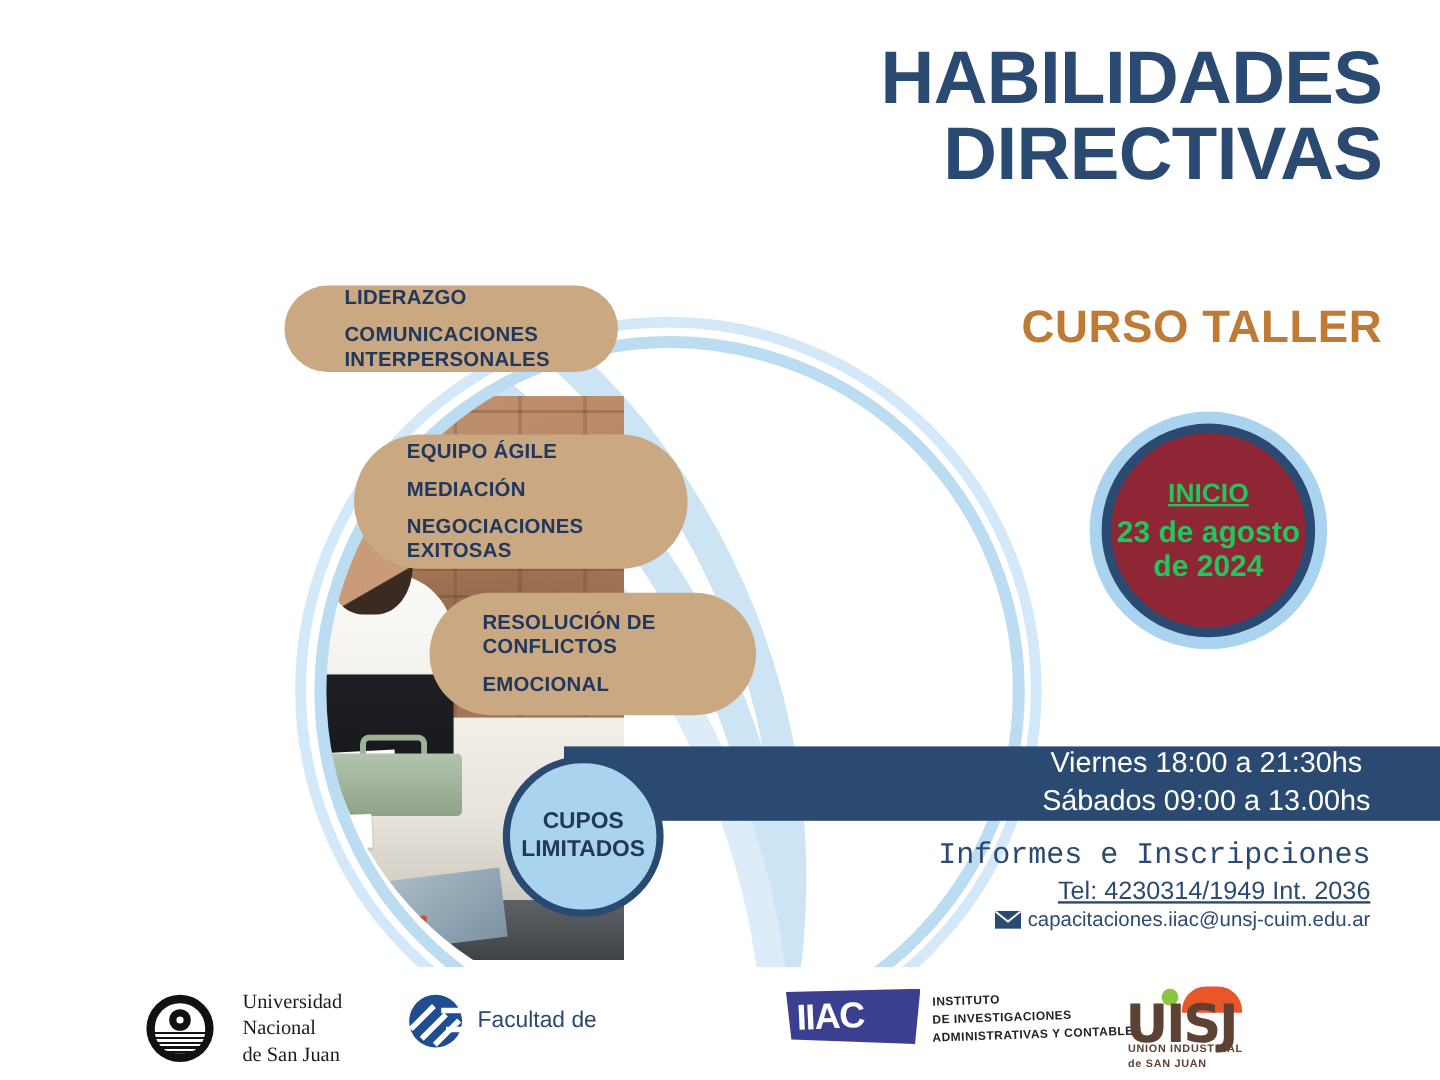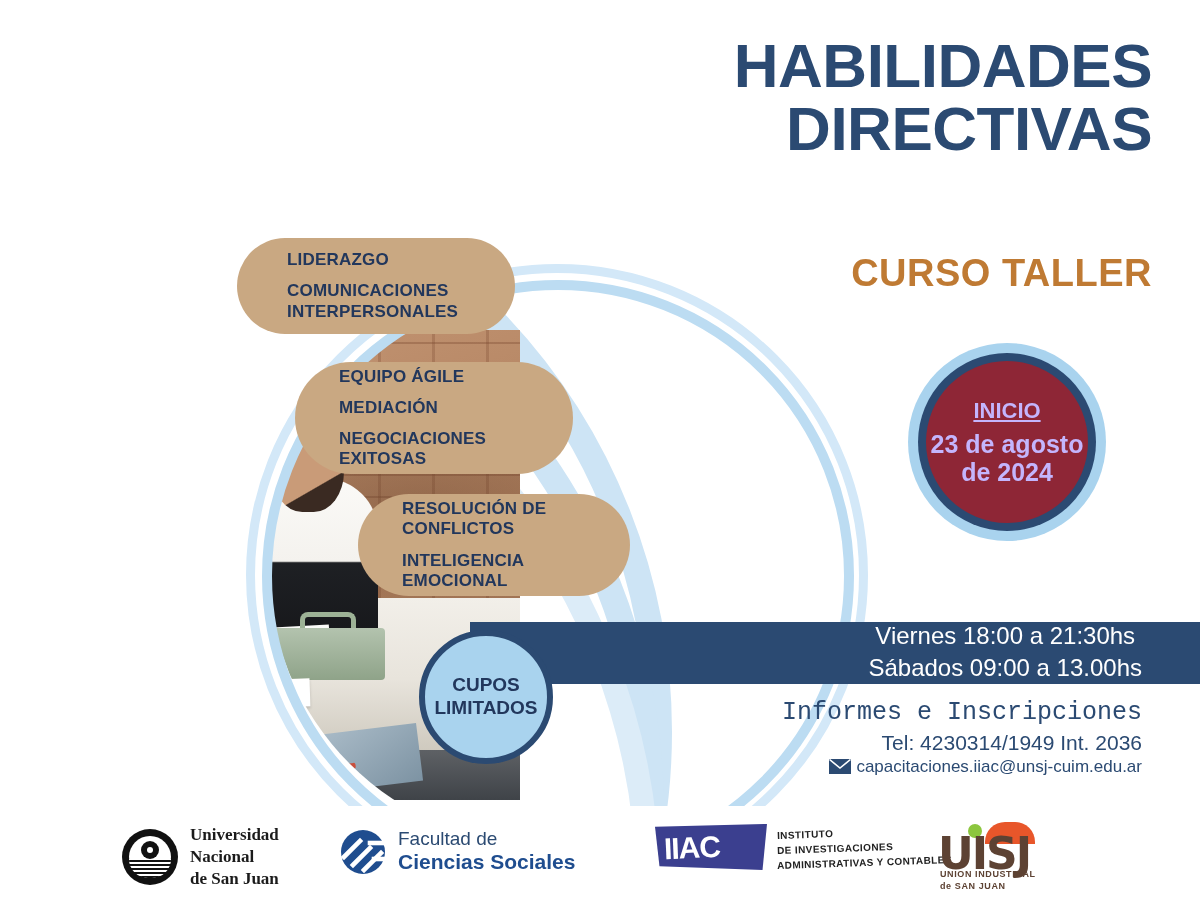--- a/index.html
+++ b/index.html
@@ -145,36 +145,36 @@
   }
 
   
   .pill{
     position:absolute;background:#c9a882;border-radius:60px;
     color:#22375c;font-weight:bold;display:flex;flex-direction:column;
     justify-content:center;
   }
   .pill .ln{font-size:17px;line-height:1.18;letter-spacing:0.2px;}
   .pill .gap{height:11px;}
-  .pill1{left:237px;top:238px;width:278px;height:96px;padding-left:50px;box-sizing:border-box;}
+  .pill1{left:237px;top:238px;width:278px;height:72px;padding-left:50px;box-sizing:border-box;}
   .pill2{left:295px;top:362px;width:278px;height:112px;padding-left:44px;box-sizing:border-box;}
   .pill3{left:358px;top:494px;width:272px;height:102px;padding-left:44px;box-sizing:border-box;}
 
   
   .inicio-outer{
     position:absolute;left:908px;top:343px;width:198px;height:198px;
     border-radius:50%;background:#a9d3ee;
   }
   .inicio-mid{
     position:absolute;left:918px;top:353px;width:178px;height:178px;
     border-radius:50%;background:#2b4a72;
   }
   .inicio{
     position:absolute;left:926px;top:361px;width:162px;height:162px;
-    border-radius:50%;background:#8e2636;color:#c4b5fd;
+    border-radius:50%;background:#8e2636;color:#22c55e;
     display:flex;flex-direction:column;align-items:center;justify-content:center;
     font-weight:bold;text-align:center;
   }
   .inicio .lbl{font-size:22px;text-decoration:underline;margin-bottom:6px;}
   .inicio .d1{font-size:25px;line-height:1.12;}
   .inicio .d2{font-size:25px;line-height:1.12;}
 
   
   .cupos{
     position:absolute;left:419px;top:630px;width:134px;height:134px;
@@ -192,21 +192,21 @@
   .sched{
     position:absolute;right:58px;top:620px;text-align:center;color:#ffffff;
     font-size:24px;line-height:1.33;
   }
 
   
   .contact{
     position:absolute;right:58px;top:698px;text-align:right;color:#2b4a72;
   }
   .contact .c1{font-size:25px;line-height:1.22;font-family:Liberation Mono, monospace;}
-  .contact .c2{font-size:21px;line-height:1.3;}
+  .contact .c2{font-size:21px;line-height:1.3;text-decoration:underline;}
   .contact .c3{font-size:17px;line-height:1.3;display:flex;align-items:center;justify-content:flex-end;gap:5px;}
   .env{display:inline-block;width:22px;height:15px;position:relative;}
   .env svg{display:block;}
 
   
   .footer{position:absolute;left:0;top:806px;width:1200px;height:94px;background:#ffffff;}
   .logo{position:absolute;display:flex;align-items:center;}
 
   .unsj{left:122px;top:18px;}
   .unsj-seal{width:56px;height:56px;border-radius:50%;background:#111;position:relative;}
@@ -217,21 +217,21 @@
   .unsj-seal:after{
     content:"";position:absolute;left:7px;top:30px;width:42px;height:19px;
     background:repeating-linear-gradient(0deg,#111 0 2px,#fff 2px 4px);
     border-radius:0 0 21px 21px;
   }
   .unsj-gear{
     position:absolute;left:19px;top:12px;width:18px;height:18px;border-radius:50%;
     background:#111;z-index:3;
   }
   .unsj-gear:after{content:"";position:absolute;left:6px;top:6px;width:6px;height:6px;border-radius:50%;background:#fff;}
-  .unsj-txt{margin-left:12px;color:#1b1b1b;font-family:"Liberation Serif", serif;font-size:17px;line-height:1.28;font-weight:bold;}
+  .unsj-txt{margin-left:24px;color:#1b1b1b;font-family:"Liberation Serif", serif;font-size:17px;line-height:1.28;}
 
   .fcs{left:340px;top:22px;}
   .fcs-mark{width:46px;height:46px;position:relative;}
   .fcs-txt{margin-left:12px;line-height:1.18;}
   .fcs-t1{color:#2b4a72;font-size:19px;}
   .fcs-t2{color:#1f4d8f;font-size:21px;font-weight:bold;}
 
   .iiac{left:655px;top:18px;}
   .iiac-mark{
     width:112px;height:46px;background:#3b3f8f;
@@ -331,21 +331,20 @@
     <div class="ln">MEDIACIÓN</div>
     <div class="gap"></div>
     <div class="ln">NEGOCIACIONES</div>
     <div class="ln">EXITOSAS</div>
   </div>
 
   <div class="pill pill3">
     <div class="ln">RESOLUCIÓN DE</div>
     <div class="ln">CONFLICTOS</div>
     <div class="gap"></div>
-    <div class="ln">INTELIGENCIA</div>
     <div class="ln">EMOCIONAL</div>
   </div>
 
   <div class="inicio-outer"></div>
   <div class="inicio-mid"></div>
   <div class="inicio">
     <div class="lbl">INICIO</div>
     <div class="d1">23 de agosto</div>
     <div class="d2">de 2024</div>
   </div>
@@ -396,21 +395,20 @@
             <line x1="4" y1="28" x2="20" y2="12"></line>
             <line x1="13" y1="36" x2="30" y2="19"></line>
             <line x1="24" y1="41" x2="41" y2="24"></line>
             <line x1="30" y1="14" x2="42" y2="14"></line>
             <line x1="34" y1="30" x2="44" y2="30"></line>
           </g>
         </svg>
       </div>
       <div class="fcs-txt">
         <div class="fcs-t1">Facultad de</div>
-        <div class="fcs-t2">Ciencias Sociales</div>
       </div>
     </div>
 
     <div class="logo iiac">
       <div class="iiac-mark">
         <span>IIAC</span>
       </div>
       <div class="iiac-txt">
         <div class="iiac-l1">INSTITUTO</div>
         <div class="iiac-l2">DE INVESTIGACIONES</div>

